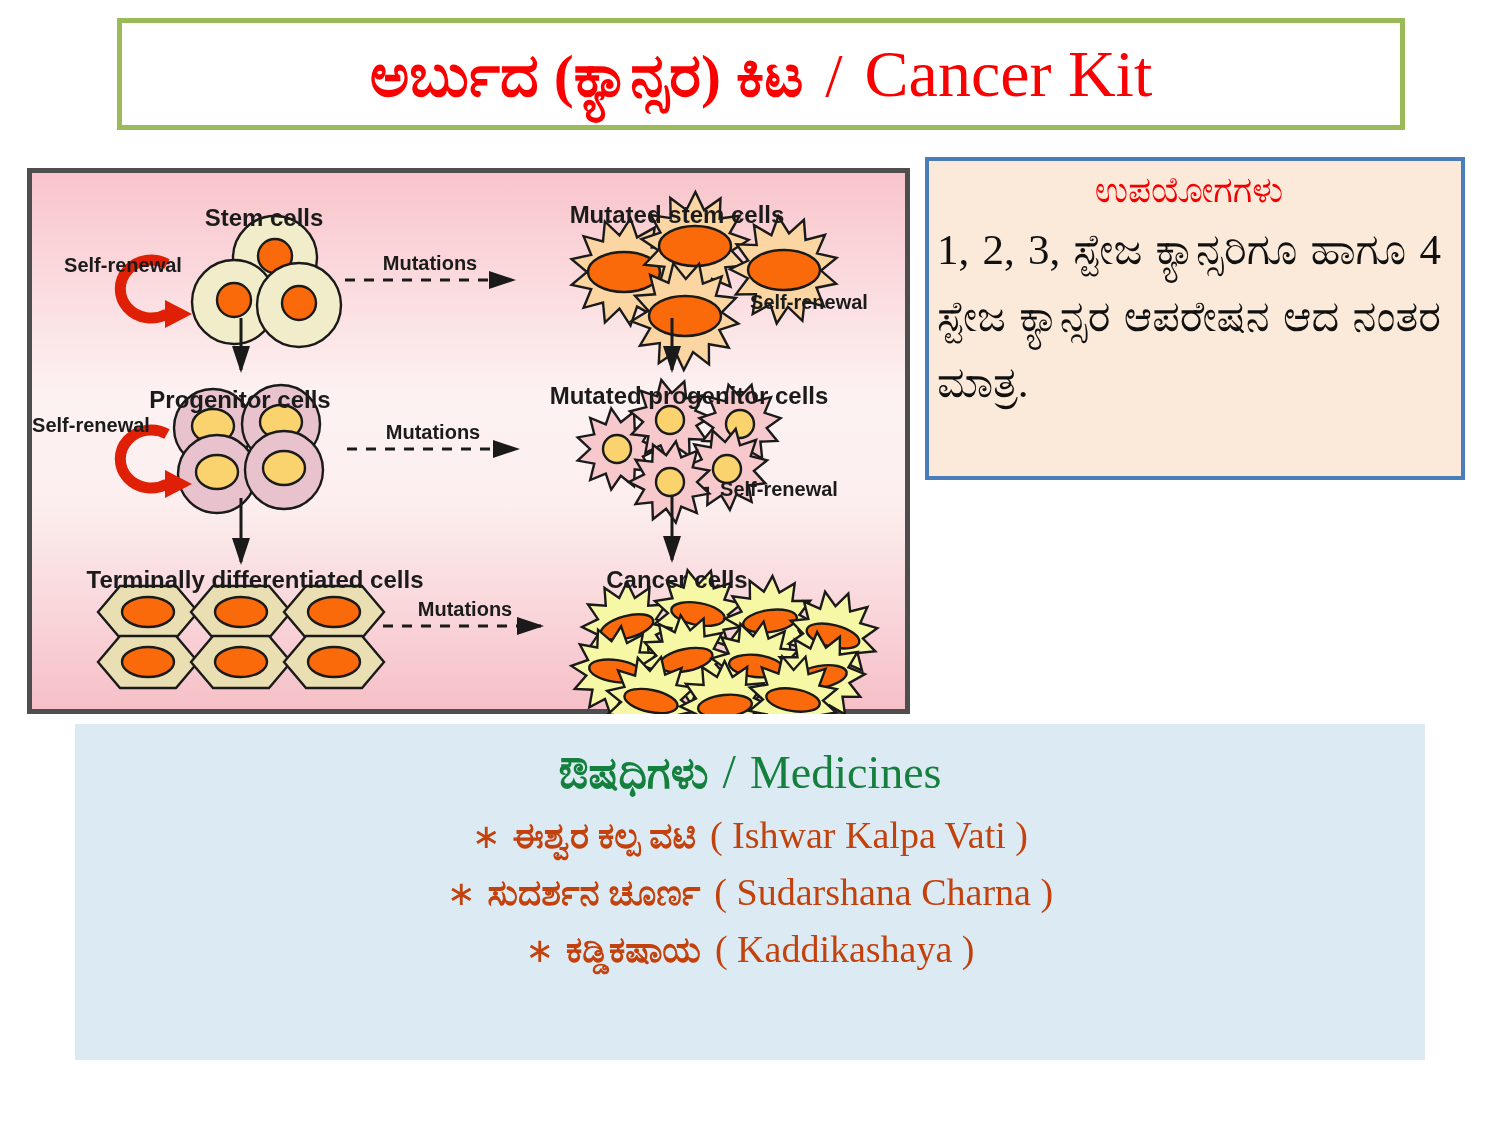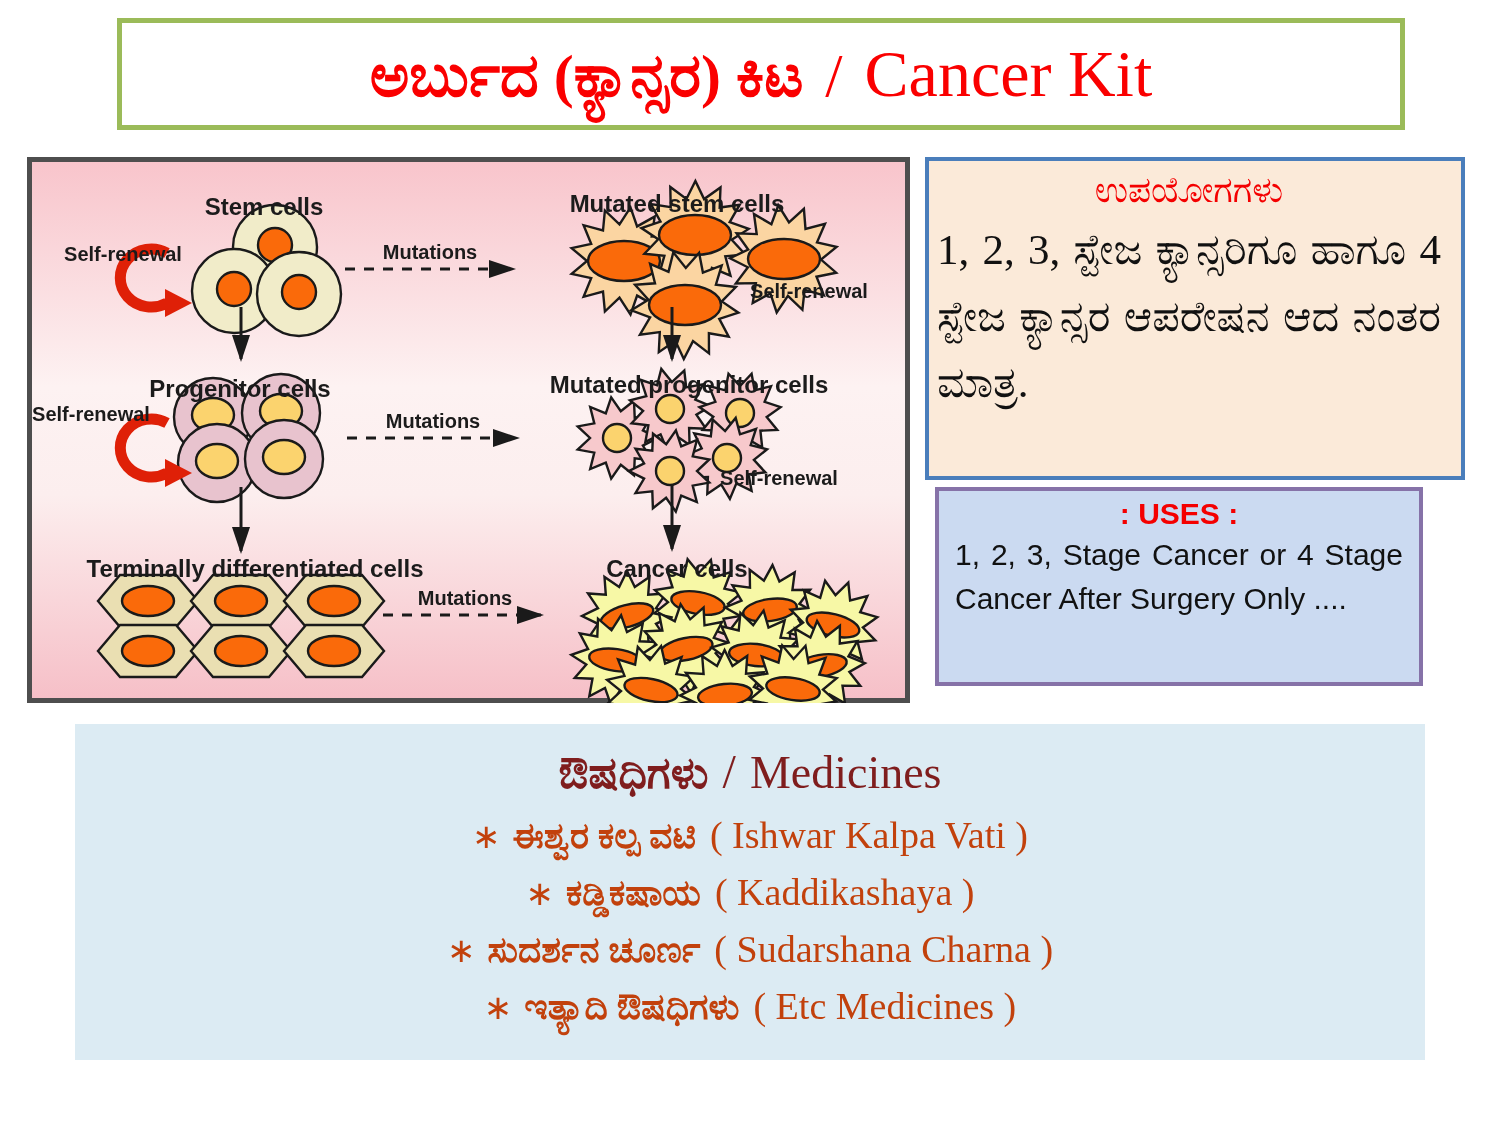--- a/index.html
+++ b/index.html
@@ -9,21 +9,21 @@
   
   .title-box{position:absolute;left:117px;top:18px;width:1288px;height:112px;
              border:5px solid #9bbb59;box-sizing:border-box;background:#ffffff;
              display:flex;align-items:center;justify-content:center;}
   .title-text{color:#fa0000;white-space:nowrap;}
   .title-kn{font-family:"Liberation Serif",serif;font-size:60px;font-weight:700;}
   .title-sep{font-family:"Liberation Serif",serif;font-size:62px;margin:0 22px;}
   .title-en{font-family:"Liberation Serif",serif;font-size:66px;}
 
   
-  .panel-diagram{position:absolute;left:27px;top:157px;width:883px;height:546px;}
+  .panel-diagram{position:absolute;left:27px;top:168px;width:883px;height:546px;}
   .panel-diagram svg{width:100%;height:100%;display:block;}
   .dlbl{font-family:"Liberation Sans",sans-serif;font-weight:700;fill:#1b1b1b;text-anchor:middle;}
   .dlbl.big{font-size:24px;}
   .dlbl.sm{font-size:20px;}
 
   
   .box-uses-kn{position:absolute;left:925px;top:157px;width:540px;height:323px;
                background:#fbead9;border:4px solid #4a7ebb;box-sizing:border-box;
                padding:4px 20px 0 8px;}
   .uses-kn-heading{text-align:center;color:#f40000;font-size:36px;margin:4px 0 6px 0;
@@ -34,21 +34,21 @@
   
   .box-uses-en{position:absolute;left:935px;top:487px;width:488px;height:199px;
                background:#cbdaf1;border:4px solid #8672a8;box-sizing:border-box;
                padding:2px 16px 0 16px;}
   .uses-en-heading{text-align:center;color:#f40000;font-size:30px;font-weight:700;margin:4px 0 2px 0;}
   .uses-en-body{font-size:30px;color:#111111;text-align:justify;line-height:1.45;}
 
   
   .box-medicines{position:absolute;left:75px;top:724px;width:1350px;height:388px;
                  background:#dcebf3;box-sizing:border-box;text-align:center;padding-top:20px;}
-  .med-heading{color:#7f1d1d;margin:0 0 14px 0;}
+  .med-heading{color:#15803d;margin:0 0 14px 0;}
   .med-heading .kn{font-family:"Liberation Serif",serif;font-size:44px;font-weight:700;}
   .med-heading .sep{font-family:"Liberation Serif",serif;font-size:48px;margin:0 14px;}
   .med-heading .en{font-family:"Liberation Serif",serif;font-size:46px;}
   .med-item{margin:13px 0;color:#c2410c;}
   .med-item .bullet{font-family:"Liberation Serif",serif;font-size:34px;margin-right:12px;}
   .med-item .kn{font-family:"Liberation Serif",serif;font-size:36px;font-weight:700;}
   .med-item .en{font-family:"Liberation Serif",serif;font-size:38px;margin-left:14px;}
 </style>
 </head>
 <body>
@@ -180,36 +180,29 @@
       <text x="650" y="420" class="dlbl big">Cancer cells</text>
       <text x="438" y="448" class="dlbl sm">Mutations</text>
     </svg>
   </div>
 
   <div class="box-uses-kn">
     <div class="uses-kn-heading" lang="kn">ಉಪಯೋಗಗಳು</div>
     <div class="uses-kn-body" lang="kn">1, 2, 3, ಸ್ಟೇಜ ಕ್ಯಾನ್ಸರಿಗೂ ಹಾಗೂ 4 ಸ್ಟೇಜ ಕ್ಯಾನ್ಸರ ಆಪರೇಷನ ಆದ ನಂತರ ಮಾತ್ರ.</div>
   </div>
 
-  <div class="box-uses-en">
-    <div class="uses-en-heading">: USES :</div>
-    <div class="uses-en-body">1, 2, 3, Stage Cancer or 4 Stage Cancer After Surgery Only ....</div>
-  </div>
 
   <div class="box-medicines">
     <div class="med-heading">
       <span class="kn" lang="kn">ಔಷಧಿಗಳು</span><span class="sep">/</span><span class="en">Medicines</span>
     </div>
     <div class="med-item">
       <span class="bullet">∗</span><span class="kn" lang="kn">ಈಶ್ವರ ಕಲ್ಪ ವಟಿ</span><span class="en">( Ishwar Kalpa Vati )</span>
     </div>
     <div class="med-item">
+      <span class="bullet">∗</span><span class="kn" lang="kn">ಸುದರ್ಶನ ಚೂರ್ಣ</span><span class="en">( Sudarshana  Charna )</span>
+    </div>
+    <div class="med-item">
       <span class="bullet">∗</span><span class="kn" lang="kn">ಕಡ್ಡಿಕಷಾಯ</span><span class="en">( Kaddikashaya )</span>
     </div>
-    <div class="med-item">
-      <span class="bullet">∗</span><span class="kn" lang="kn">ಸುದರ್ಶನ ಚೂರ್ಣ</span><span class="en">( Sudarshana  Charna )</span>
-    </div>
-    <div class="med-item">
-      <span class="bullet">∗</span><span class="kn" lang="kn">ಇತ್ಯಾದಿ ಔಷಧಿಗಳು</span><span class="en">( Etc Medicines )</span>
-    </div>
   </div>
 
 </div>
 
 </body></html>

